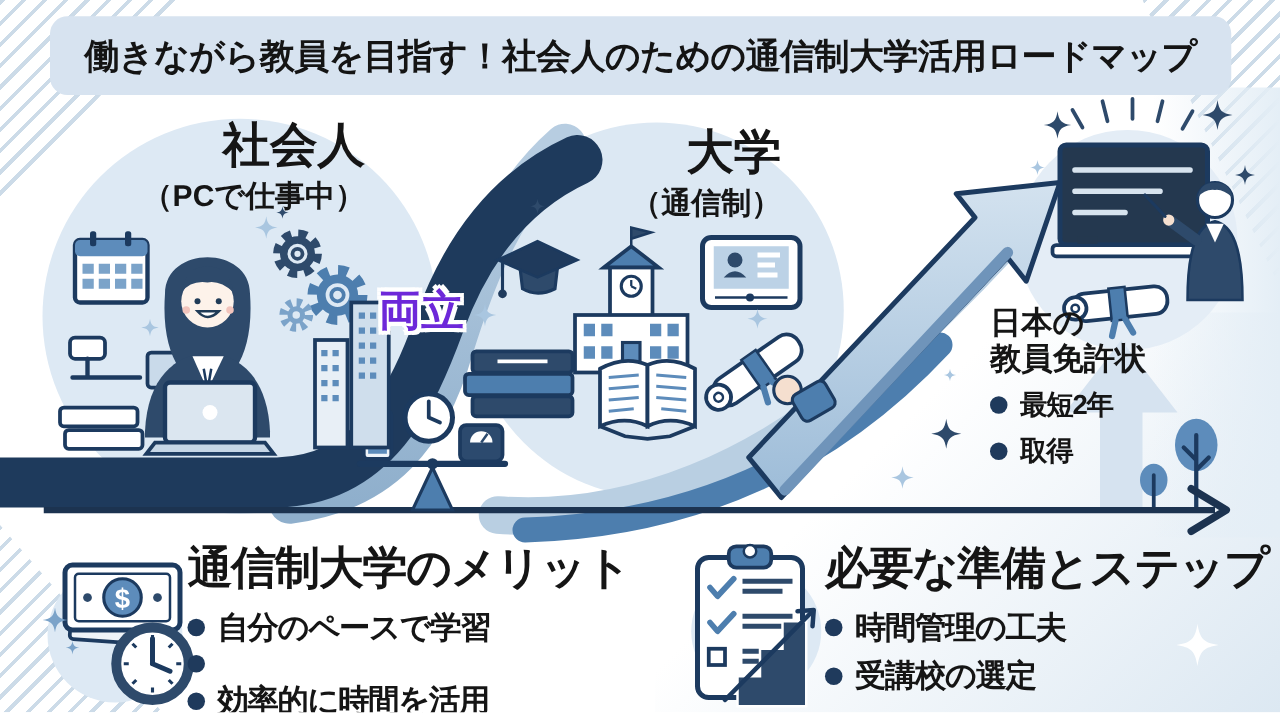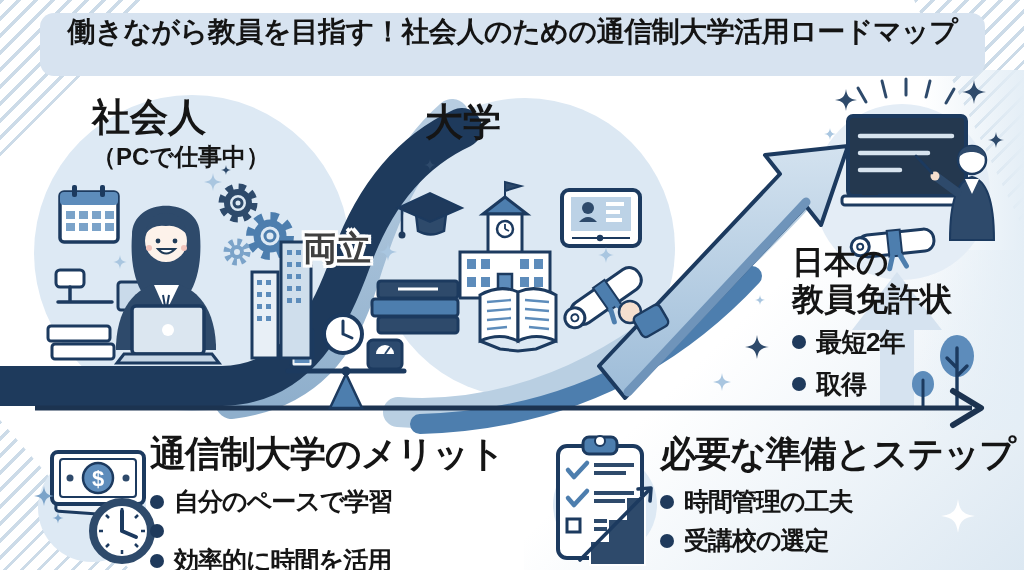--- a/index.html
+++ b/index.html
@@ -13,38 +13,38 @@
   .stripes-tr{right:0;top:0;width:110px;height:230px;clip-path:polygon(0 0,100% 0,100% 100%);}
   .stripes-bl{left:0;bottom:0;width:130px;height:150px;clip-path:polygon(0 0,0 100%,100% 100%);}
   .corner-glow{position:absolute;right:0;bottom:0;width:500px;height:320px;
     background:linear-gradient(315deg,#dce8f2 0%,rgba(220,232,242,0) 65%);}
   .right-glow{position:absolute;right:0;top:70px;width:120px;height:360px;
     background:linear-gradient(270deg,#e4eef6 0%,rgba(228,238,246,0) 85%);}
   svg.art{position:absolute;left:0;top:0;z-index:1;}
   
   .banner{
     position:absolute;left:40px;top:13px;width:945px;height:63px;background:#d7e3f0;
-    border-radius:14px;display:flex;justify-content:center;z-index:2;
+    border-radius:14px;display:flex;align-items:center;justify-content:center;z-index:2;
   }
   .banner-text{font-size:28px;font-weight:800;letter-spacing:-0.5px;color:#141414;white-space:nowrap;}
   
-  .circle-head{position:absolute;z-index:2;text-align:left;}
+  .circle-head{position:absolute;z-index:2;text-align:right;}
   .circle-head .big{font-size:38px;font-weight:800;line-height:1.05;}
   .circle-head .sub{font-size:24px;font-weight:800;margin-top:3px;}
   .ryoritsu{
-    position:absolute;left:303px;top:226px;z-index:2;font-size:34px;font-weight:800;color:#404040;
+    position:absolute;left:303px;top:226px;z-index:2;font-size:34px;font-weight:800;color:#6d28d9;
     text-shadow:-3px -3px 0 #fff,3px -3px 0 #fff,-3px 3px 0 #fff,3px 3px 0 #fff,0 -3px 0 #fff,0 3px 0 #fff,-3px 0 0 #fff,3px 0 0 #fff;
   }
   
   .license{position:absolute;left:792px;top:244px;z-index:2;}
-  .license .l1,.license .l2{font-size:32px;font-weight:800;line-height:1.15;white-space:nowrap;}
+  .license .l1,.license .l2{font-size:25px;font-weight:800;line-height:1.15;white-space:nowrap;}
   
   .bullet-row{display:flex;align-items:center;gap:10px;margin-top:7px;}
   .dot{width:14px;height:14px;border-radius:50%;background:#1f3a5c;flex:none;}
-  .bullet-text{font-size:26px;font-weight:800;letter-spacing:-1px;white-space:nowrap;}
+  .bullet-text{font-size:22px;font-weight:800;letter-spacing:-1px;white-space:nowrap;}
   
   .section{position:absolute;z-index:2;}
   .section-merits{left:150px;top:430px;}
   .section-steps{left:660px;top:430px;}
   .section-title{font-size:36px;font-weight:800;letter-spacing:-1px;white-space:nowrap;}
   .section .bullet-row{margin-top:6px;}
   .section .bullet-text{font-size:25px;}
 </style>
 </head>
 <body>
@@ -375,20 +375,21 @@
   <div class="banner">
     <div class="banner-text">働きながら教員を目指す！社会人のための通信制大学活用ロードマップ</div>
   </div>
 
   <div class="circle-head" style="left:92px;top:98px;width:200px;">
     <div class="big">社会人</div>
     <div class="sub">（PCで仕事中）</div>
   </div>
   <div class="circle-head" style="left:425px;top:103px;width:200px;">
     <div class="big">大学</div>
+    <div class="sub">（通信制）</div>
   </div>
 
   <div class="ryoritsu">両立</div>
 
   <div class="license">
     <div class="l1">日本の</div>
     <div class="l2">教員免許状</div>
     <div class="bullet-row">
       <span class="dot"></span>
       <span class="bullet-text">最短2年</span>

